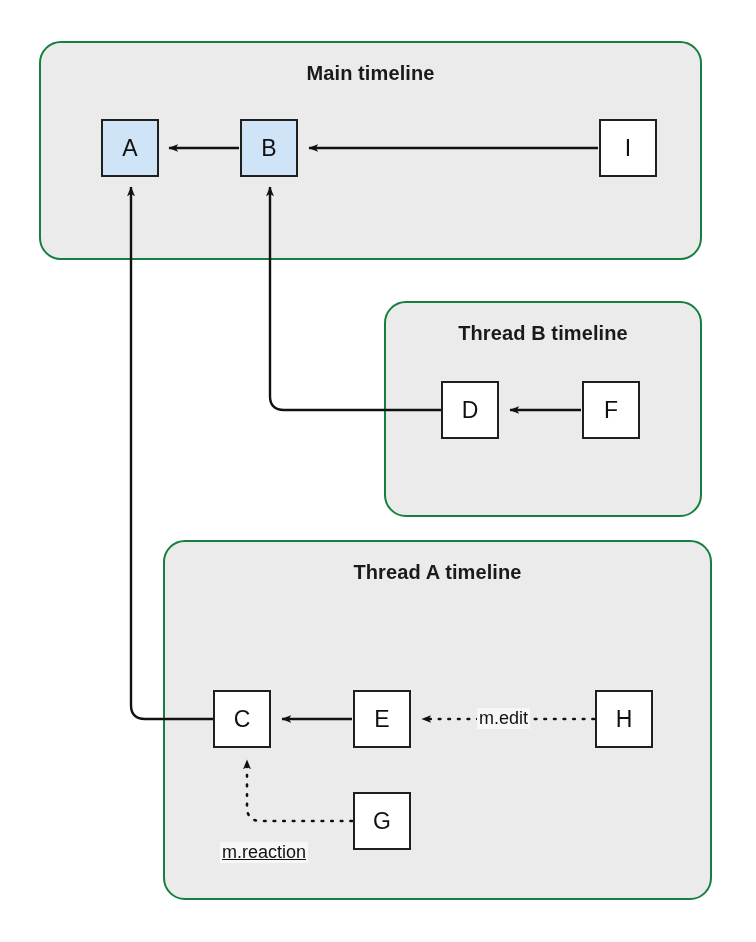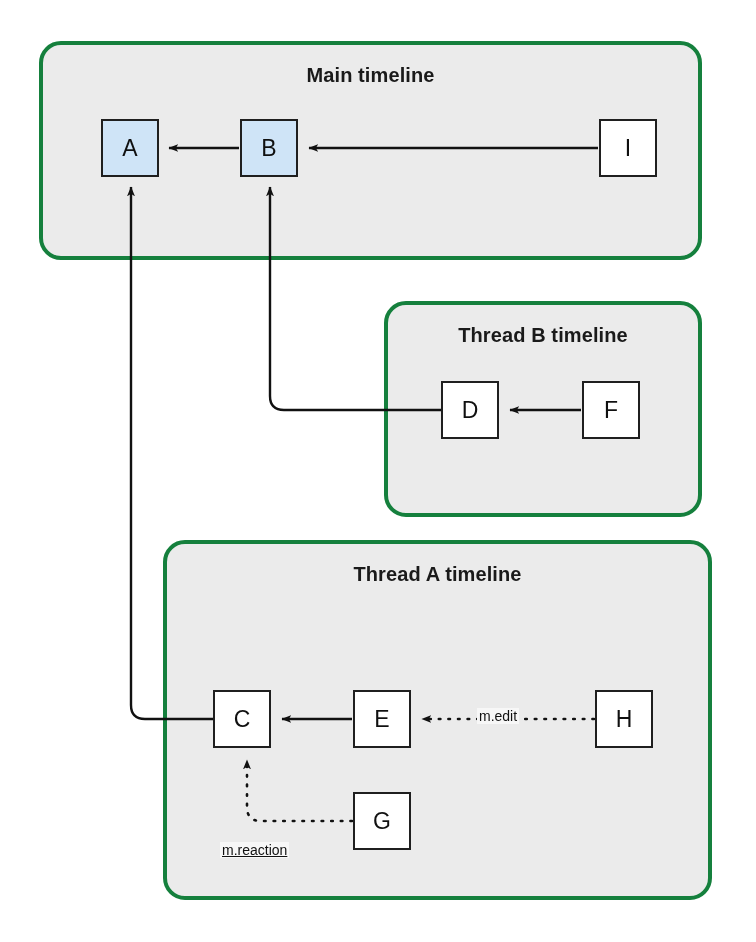--- a/index.html
+++ b/index.html
@@ -23,21 +23,21 @@
   .diagram-svg {
     position: absolute;
     left: 0; top: 0;
     width: 756px;
     height: 942px;
   }
   
   .group-box {
     position: absolute;
     background: #ebebeb;
-    border: 4px solid #15803d;
+    border: 2px solid #15803d;
     border-radius: 22px;
     box-sizing: border-box;
   }
   .group-title {
     position: absolute;
     width: 100%;
     text-align: center;
     font-weight: bold;
     font-size: 20px;
     color: #1a1a1a;
@@ -55,21 +55,21 @@
     font-size: 23px;
     color: #101010;
     line-height: 1;
   }
   .node.highlight {
     background: #cfe4f7;
   }
   
   .edge-label {
     position: absolute;
-    font-size: 14px;
+    font-size: 18px;
     color: #111111;
     background: #f7f7f7;
     padding: 0 2px;
     white-space: nowrap;
     line-height: 1.15;
   }
 </style>
 </head>
 <body>
 

